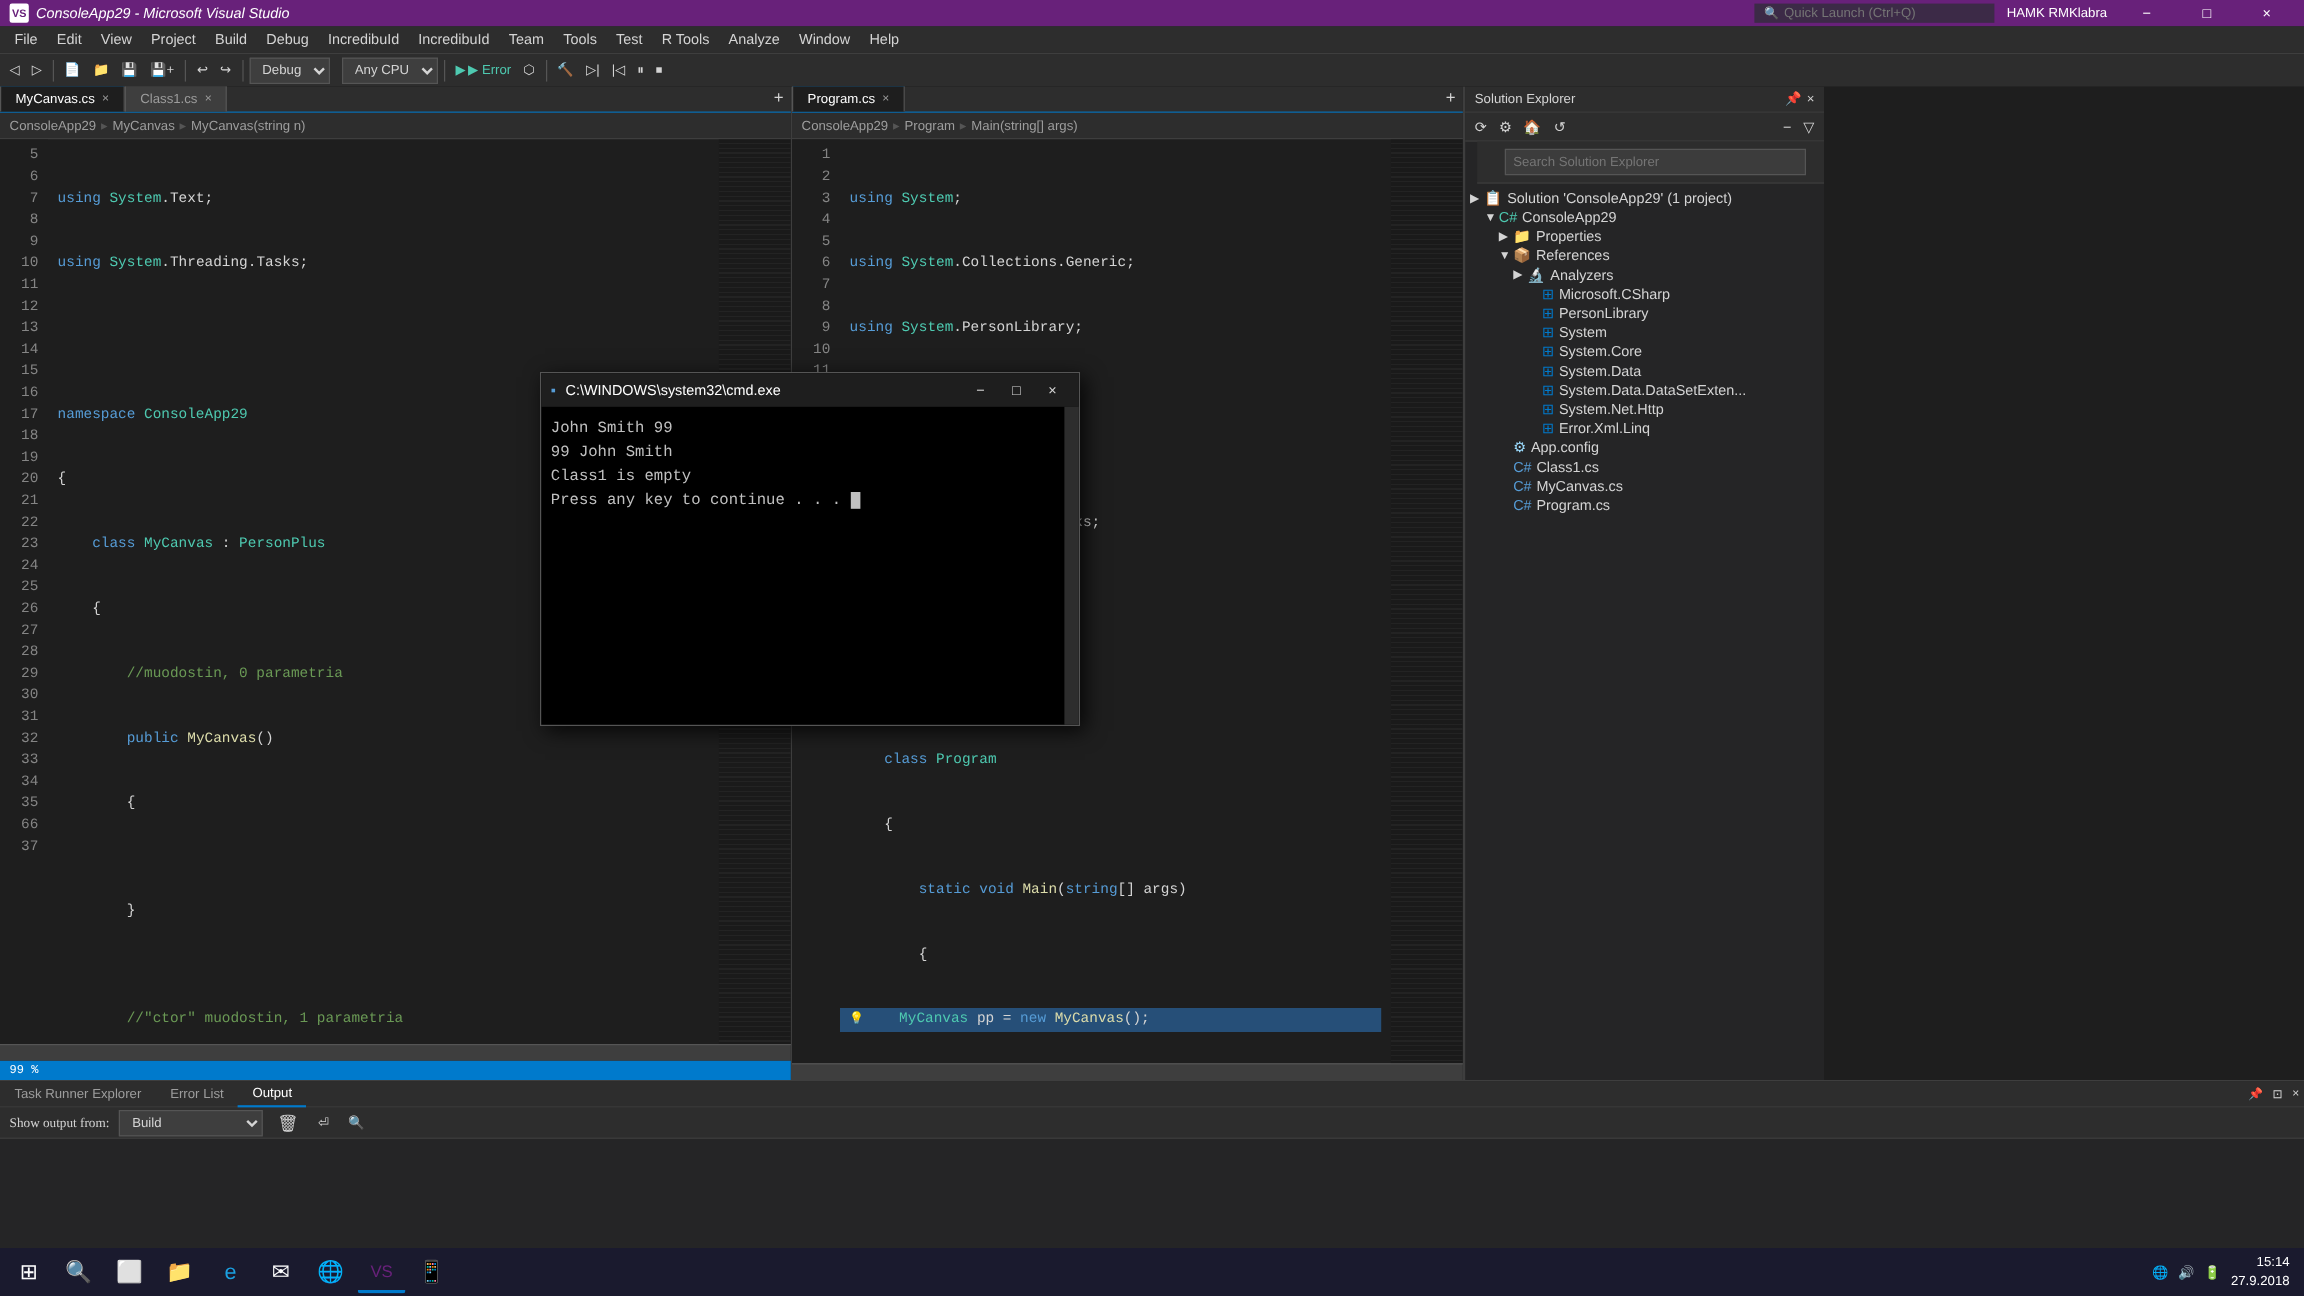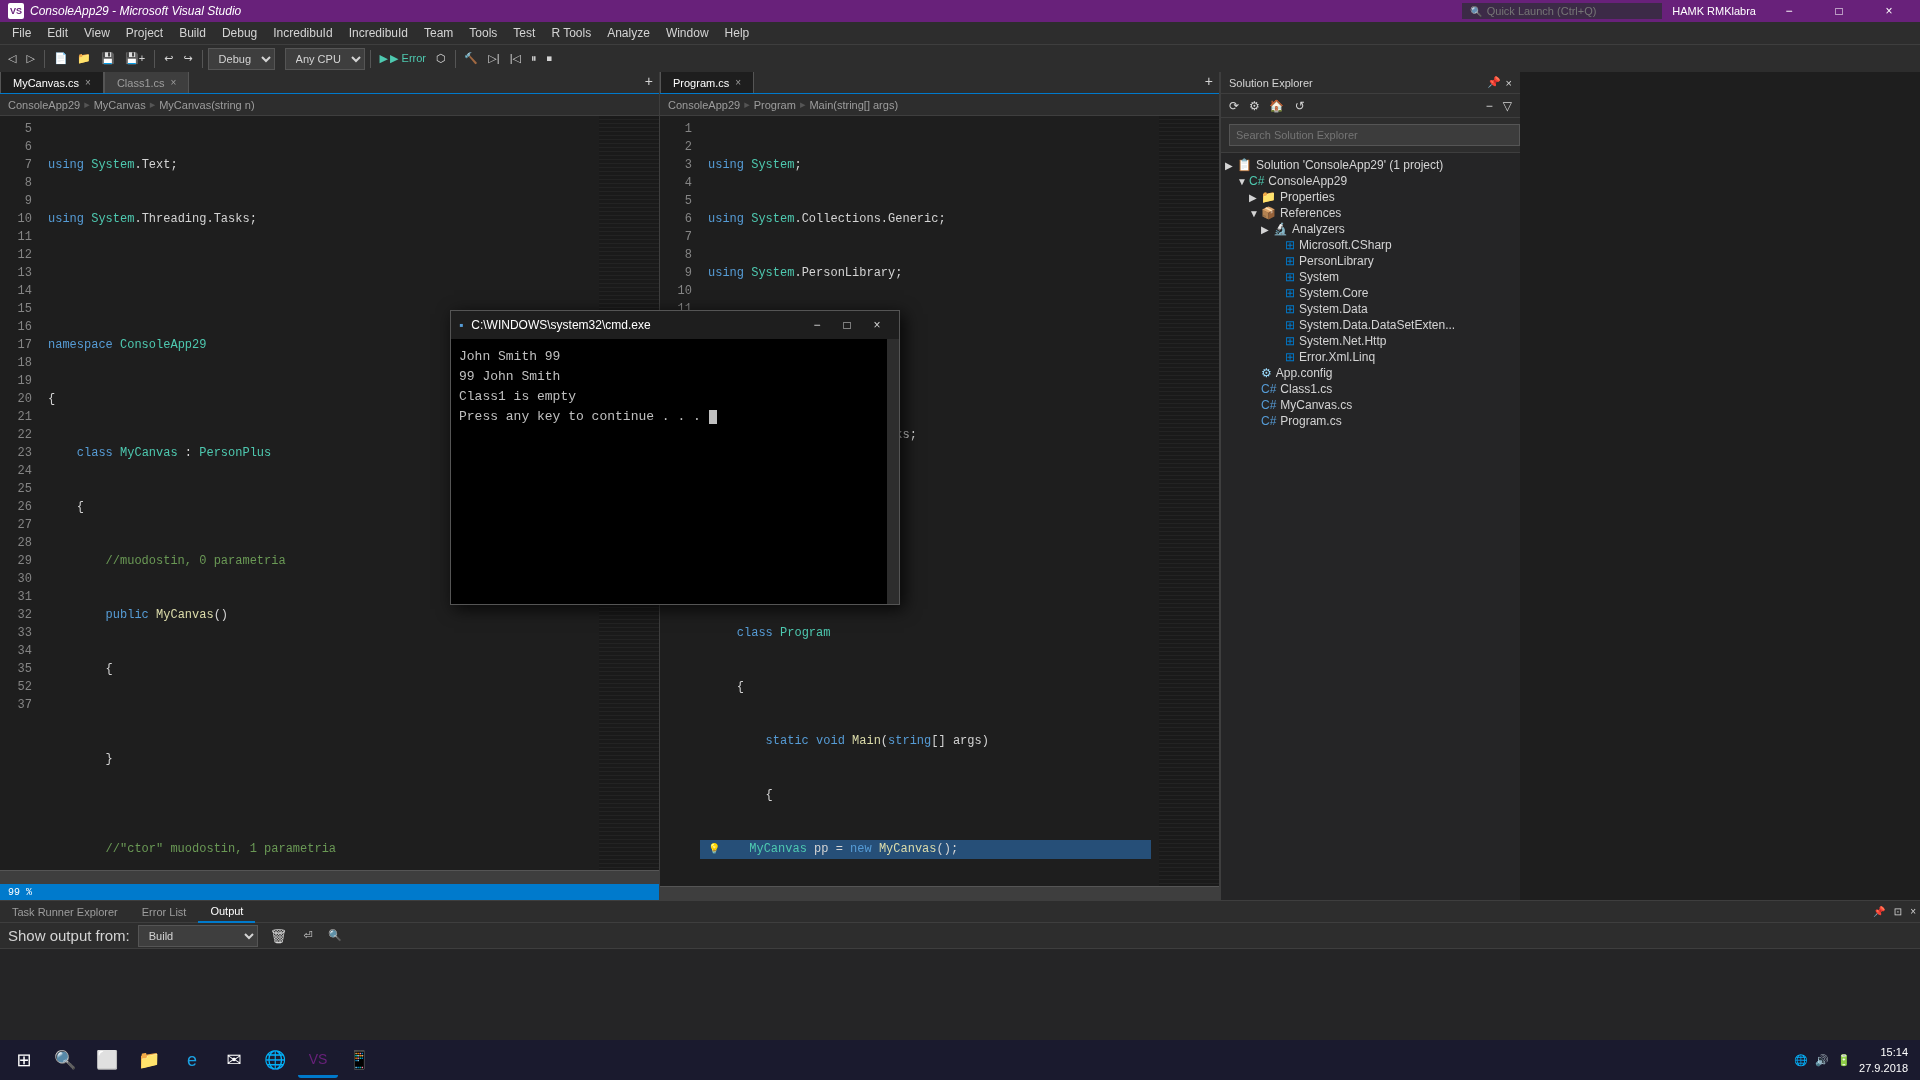--- a/index.html
+++ b/index.html
@@ -210,21 +210,21 @@
             <div>26</div>
             <div>27</div>
             <div>28</div>
           <div>29</div>
             <div>30</div>
             <div>31</div>
             <div>32</div>
             <div>33</div>
             <div>34</div>
           <div>35</div>
-            <div>52</div>
+            <div>66</div>
             <div>37</div>
         </div>
         <div class="code-lines">
           <div><span class="kw">using</span> <span class="ns">System</span>.Text;</div>
           <div><span class="kw">using</span> <span class="ns">System</span>.Threading.Tasks;</div>
           <div></div>
           <div></div>
           <div><span class="kw">namespace</span> <span class="ns">ConsoleApp29</span></div>
           <div>{</div>
           <div>    <span class="kw">class</span> <span class="type">MyCanvas</span> : <span class="type">PersonPlus</span></div>
@@ -355,21 +355,21 @@
       <div class="side-panel-toolbar">
         <button class="side-panel-toolbar-btn" title="Sync">⟳</button>
         <button class="side-panel-toolbar-btn">⚙</button>
         <button class="side-panel-toolbar-btn">🏠</button>
         <button class="side-panel-toolbar-btn">↺</button>
         <div style="flex:1;"></div>
         <button class="side-panel-toolbar-btn">−</button>
         <button class="side-panel-toolbar-btn">▽</button>
       </div>
 
-      <div style="padding:2px 4px;background:#2d2d2d;border-bottom:1px solid #3e3e3e;">
+      <div style="padding:2px 19px;background:#2d2d2d;border-bottom:1px solid #3e3e3e;margin-left:10px;">
         <input type="text" class="search-sol-exp" placeholder="Search Solution Explorer" style="">
       </div>
       <div class="tree-view">
 
         <div class="tree-item">
           <span class="tree-indent" style="width:4px;"></span>
           <span class="tree-arrow">▶</span>
           <span class="tree-icon">📋</span>
           <span class="tree-label">Solution 'ConsoleApp29' (1 project)</span>
         </div>
@@ -486,21 +486,21 @@
     <div class="bottom-tabs">
       <span class="bottom-tab">Task Runner Explorer</span>
       <span class="bottom-tab">Error List</span>
       <span class="bottom-tab active">Output</span>
       <div style="flex:1;"></div>
       <button class="toolbar-btn" style="font-size:10px;">📌</button>
       <button class="toolbar-btn" style="font-size:10px;">⊡</button>
       <button class="toolbar-btn" style="font-size:10px;">×</button>
     </div>
     <div style="background:#2d2d2d;height:26px;display:flex;align-items:center;padding:0 8px;gap:8px;border-bottom:1px solid #3e3e3e;">
-      <span style="font-size:15px;font-family:Liberation Sans, sans-serif;color:#d4d4d4;">Show output from:</span>
+      <span style="font-size:11px;font-family:Liberation Serif, serif;color:#d4d4d4;">Show output from:</span>
       <select class="toolbar-dropdown" style="font-size:11px;width:120px;">
         <option>Build</option>
       </select>
       <button class="toolbar-btn" style="font-size:14px;">🗑</button>
       <button class="toolbar-btn">⏎</button>
       <button class="toolbar-btn">🔍</button>
     </div>
     <div class="bottom-content">
     </div>
   </div>

